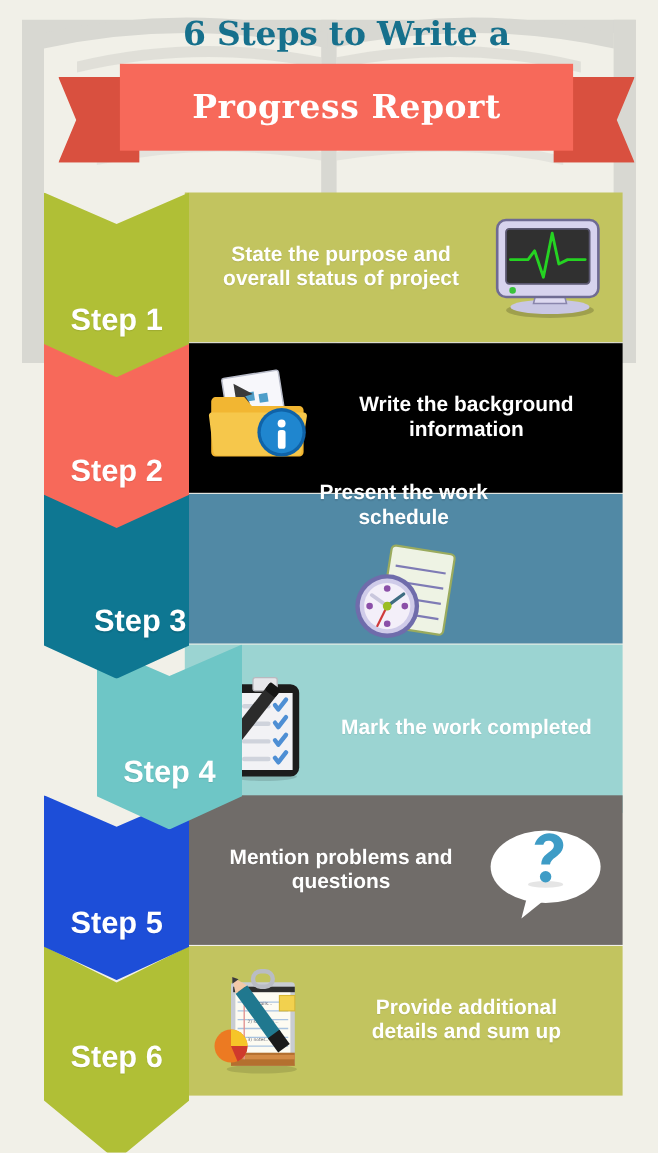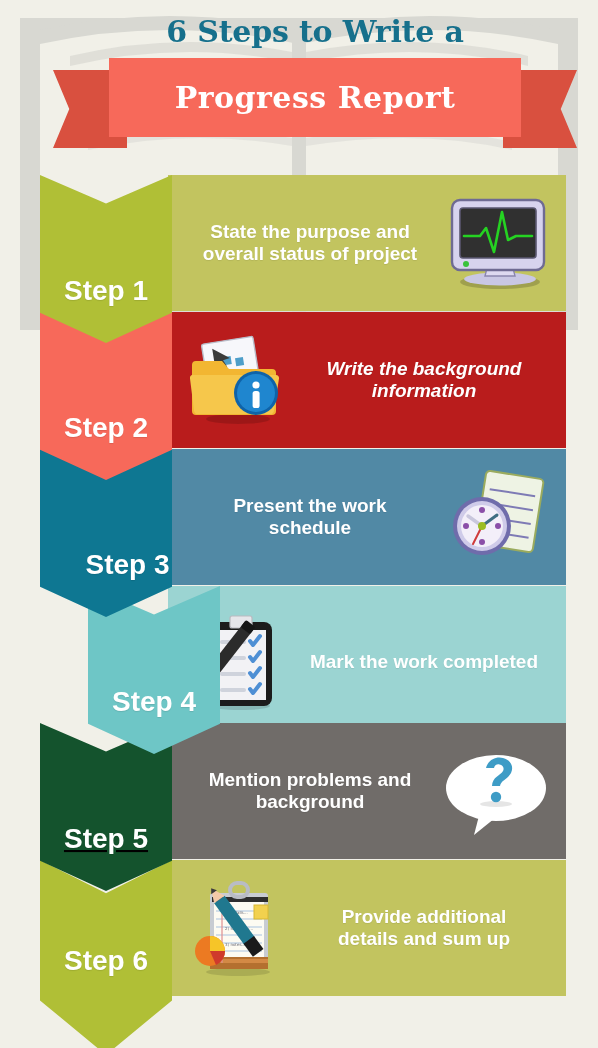--- a/index.html
+++ b/index.html
@@ -134,21 +134,21 @@
         <polyline points="22,42 38,42 44,34 52,58 60,18 66,46 74,42 90,42" fill="none" stroke="#25d322" stroke-width="2.6" stroke-linejoin="round" stroke-linecap="round"></polyline>
         <circle cx="24" cy="70" r="3" fill="#39c23b"></circle>
       </svg></div>
           </div>
         </div>
         <div class="chevron" style="top: 175px; height: 168px; background: rgb(176, 191, 54); z-index: 20;">
           <div class="chevron-label" style="padding-bottom: 36px;">Step 1</div>
         </div>
       </div>
       <div class="step" style="top: 0px;">
-        <div class="bar" style="top: 312px; height: 136px; background: #b91c1c; z-index: 5; font-style: italic;">
+        <div class="bar" style="top: 312px; height: 136px; background: #000000; z-index: 5;">
           <div class="bar-inner" style="height: 136px;">
             <div class="bar-icon">
       <svg viewBox="0 0 110 98" width="110" height="98">
         <ellipse cx="56" cy="88" rx="32" ry="5" fill="#000" opacity=".15"></ellipse>
         <g transform="rotate(-9 56 40)">
           <rect x="24" y="8" width="52" height="40" rx="2" fill="#f7f7fb" stroke="#b9bcc9" stroke-width="1.4"></rect>
           <rect x="31" y="27" width="8" height="8" fill="#4e9ec9"></rect>
           <rect x="43" y="24" width="8" height="8" fill="#4e9ec9"></rect>
           <rect x="55" y="27" width="8" height="8" fill="#4e9ec9"></rect>
           <rect x="31" y="40" width="36" height="3" fill="#cfd3de"></rect>
@@ -165,21 +165,21 @@
               <div class="bar-text" style="max-width: 230px;">Write the background information</div>
             </div>
           </div>
         </div>
         <div class="chevron" style="top: 312px; height: 168px; background: rgb(247, 105, 90); z-index: 19;">
           <div class="chevron-label" style="padding-bottom: 36px;">Step 2</div>
         </div>
       </div>
       <div class="step" style="top: 0px;">
         <div class="bar" style="top: 449px; height: 136px; background: rgb(81, 137, 165); z-index: 5;">
-          <div class="bar-inner" style="height: 172px;">
+          <div class="bar-inner" style="height: 172px; flex-direction: column;">
             <div class="txtwrap">
               <div class="bar-text" style="max-width: 230px;">Present the work schedule</div>
             </div>
             <div class="bar-icon">
       <svg viewBox="0 0 110 98" width="110" height="98">
         <g transform="rotate(9 64 46)">
           <rect x="38" y="6" width="58" height="74" rx="4" fill="#eef3e4" stroke="#9aab5e" stroke-width="2"></rect>
           <g stroke="#7e7bb5" stroke-width="2">
             <line x1="44" y1="24" x2="90" y2="24"></line>
             <line x1="44" y1="38" x2="90" y2="38"></line>
@@ -241,33 +241,33 @@
           </div>
         </div>
         <div class="chevron" style="top: 586px; height: 168px; background: rgb(110, 198, 198); z-index: 17; margin-left: 48px;">
           <div class="chevron-label" style="padding-bottom: 36px;">Step 4</div>
         </div>
       </div>
       <div class="step" style="top: 0px;">
         <div class="bar" style="top: 723px; height: 136px; background: rgb(112, 108, 105); z-index: 5;">
           <div class="bar-inner" style="height: 136px;">
             <div class="txtwrap">
-              <div class="bar-text" style="max-width: 230px;">Mention problems and background</div>
+              <div class="bar-text" style="max-width: 230px;">Mention problems and questions</div>
             </div>
             <div class="bar-icon">
       <svg viewBox="0 0 110 98" width="110" height="98">
         <ellipse cx="54" cy="46" rx="50" ry="33" fill="#ffffff"></ellipse>
         <path d="M38 70 L32 93 L58 72 Z" fill="#ffffff"></path>
         <ellipse cx="54" cy="62" rx="16" ry="3" fill="#000" opacity=".10"></ellipse>
         <path d="M44 26c2-8 10-12 17-10 8 2 11 9 8 15-3 6-10 7-11 13h-8c0-9 9-11 11-15 1.5-3 0-6-3.5-6.6-3-.5-5 1-5.5 3.6z" fill="#3e9cc6"></path>
         <circle cx="54" cy="55" r="5.2" fill="#3e9cc6"></circle>
       </svg></div>
           </div>
         </div>
-        <div class="chevron" style="top: 723px; height: 168px; background: #14532d; z-index: 16; text-decoration: underline;">
+        <div class="chevron" style="top: 723px; height: 168px; background: #1d4ed8; z-index: 16;">
           <div class="chevron-label" style="padding-bottom: 36px;">Step 5</div>
         </div>
       </div>
       <div class="step" style="top: 0px;">
         <div class="bar" style="top: 860px; height: 136px; background: rgb(194, 196, 95); z-index: 5;">
           <div class="bar-inner" style="height: 136px; justify-content: space-between;">
             <div class="bar-icon">
       <svg viewBox="0 0 110 98" width="110" height="98">
         <ellipse cx="56" cy="93" rx="32" ry="4" fill="#000" opacity=".12"></ellipse>
         <rect x="28" y="14" width="58" height="76" rx="3" fill="#c8ccd2"></rect>

